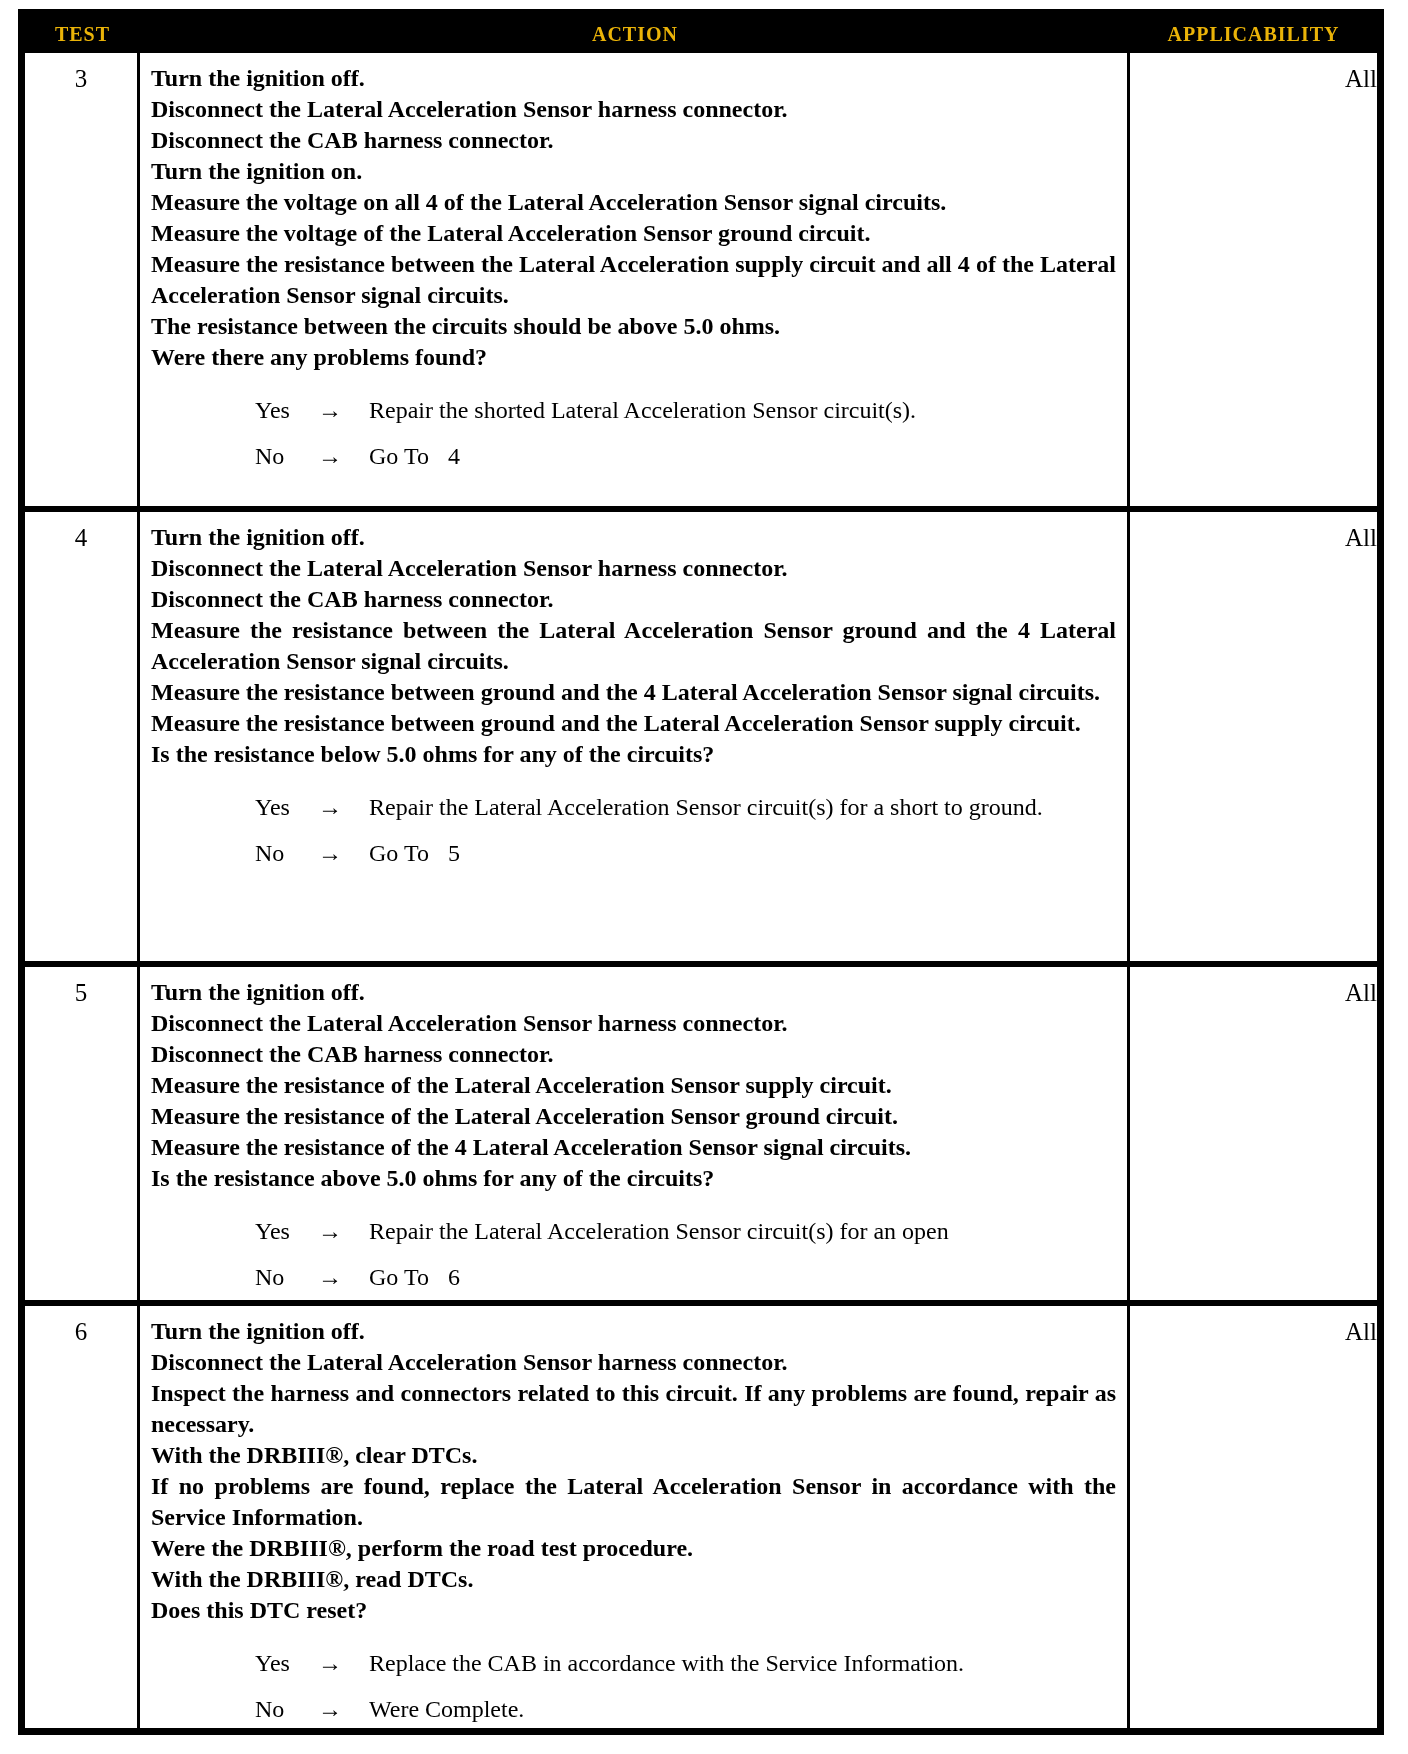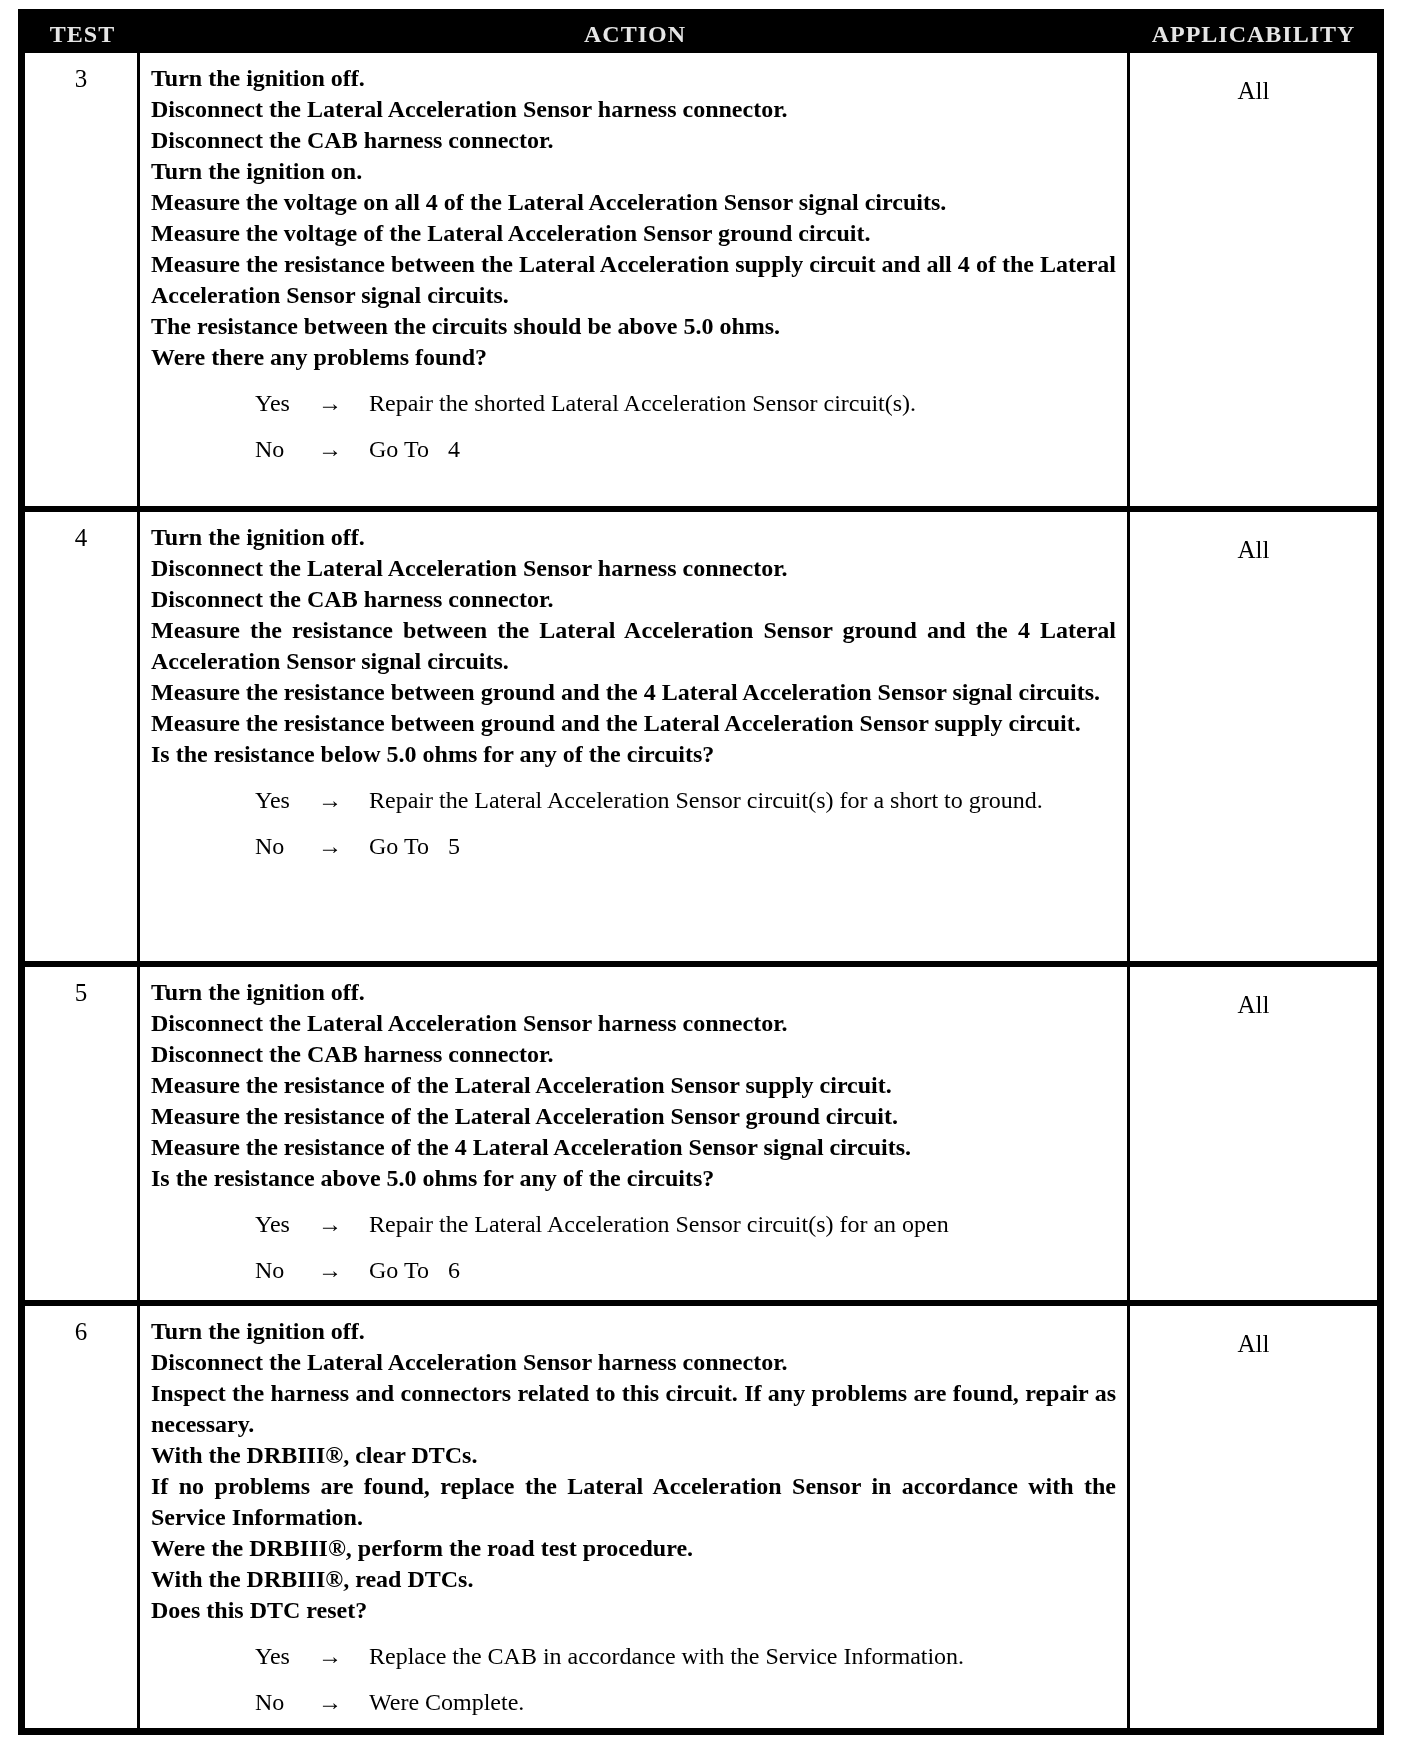--- a/index.html
+++ b/index.html
@@ -18,25 +18,25 @@
     box-sizing: border-box;
     display: flex;
     flex-direction: column;
     background: #ffffff;
   }
   .thead {
     flex: none;
     display: grid;
     grid-template-columns: 115px 990px 1fr;
     background: #000000;
-    color: #e5e5e5;
+    color: #eab308;
     height: 37px;
     align-items: center;
     font-weight: bold;
-    font-size: 24px;
+    font-size: 20px;
     letter-spacing: 1px;
   }
   .th { text-align: center; }
   .trow {
     display: grid;
     grid-template-columns: 115px 990px 1fr;
     border-top: 6px solid #000000;
     box-sizing: border-box;
     overflow: hidden;
   }
@@ -53,29 +53,28 @@
     font-size: 25px;
     line-height: 31px;
   }
   .col-action {
     border-right: 3px solid #000000;
     padding: 10px 11px 0 11px;
     font-size: 24px;
     line-height: 31px;
   }
   .col-appl {
-    text-align: center;
+    text-align: right;
     padding-top: 10px;
     font-size: 25px;
     line-height: 31px;
-    margin-top: 12px;
   }
   .step { text-align: justify; font-weight: bold; }
   .decisions {
-    margin-top: 15px;
+    margin-top: 22px;
     padding-left: 104px;
     display: flex;
     flex-direction: column;
     gap: 15px;
   }
   .decision { display: flex; align-items: flex-start; }
   .answer { flex: none; width: 63px; }
   .arrow  { flex: none; width: 51px; }
   .result { flex: 1; text-align: justify; }
   .goto-target { display: inline-block; margin-left: 19px; }

